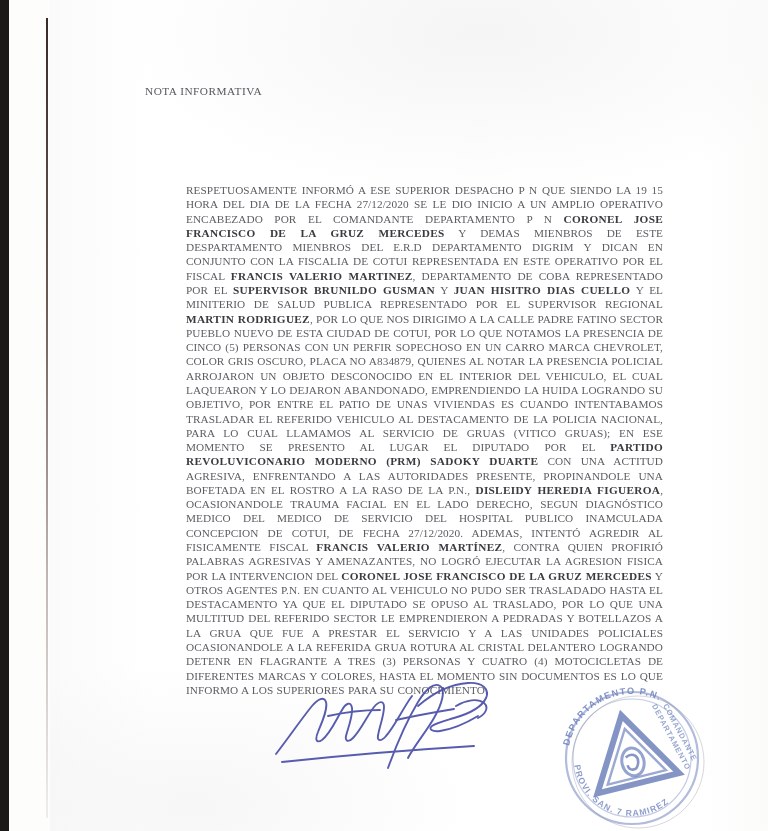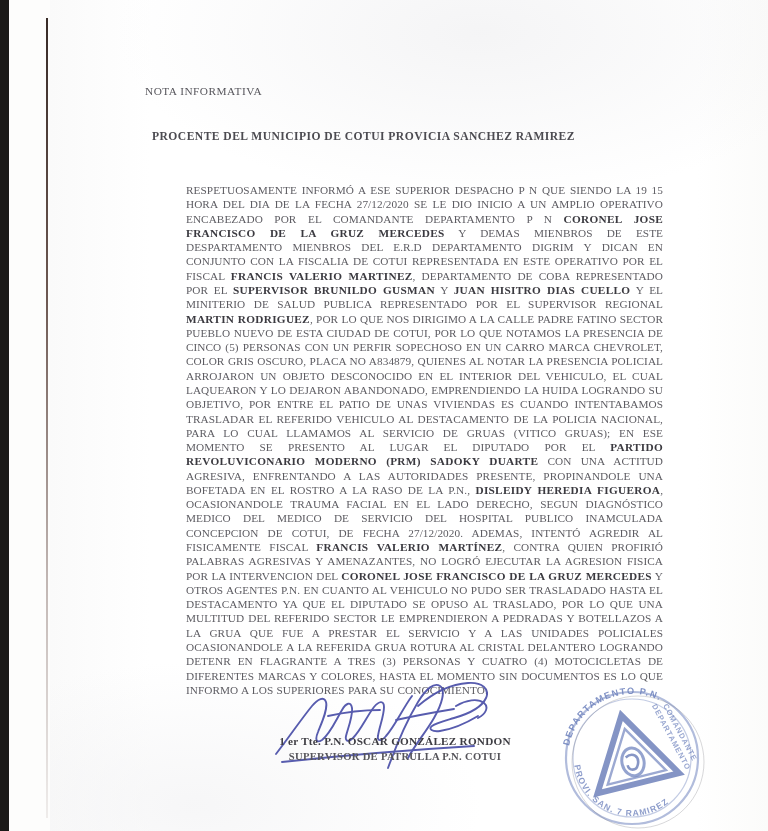--- a/index.html
+++ b/index.html
@@ -139,40 +139,35 @@
 
 <div id="page-surface"></div>
 <div id="paper-tint"></div>
 <div id="scan-dark-edge"></div>
 <div id="scan-fold-line"></div>
 
 <div id="doc">
 
   <div class="hdr-title">NOTA INFORMATIVA</div>
 
-  <div class="hdr-addressee">PROCENTE DEL MUNICIPIO DE COTUI  PROVICIA SANCHEZ RAMIREZ</div>
 
   <div id="body-text">RESPETUOSAMENTE INFORMÓ A ESE SUPERIOR DESPACHO P N QUE SIENDO LA 19 15 HORA DEL DIA DE LA FECHA 27/12/2020 SE LE DIO INICIO A UN AMPLIO OPERATIVO ENCABEZADO POR EL COMANDANTE DEPARTAMENTO P N <b>CORONEL JOSE FRANCISCO DE LA GRUZ MERCEDES</b> Y DEMAS MIENBROS DE ESTE DESPARTAMENTO MIENBROS DEL E.R.D DEPARTAMENTO DIGRIM Y DICAN EN CONJUNTO CON LA FISCALIA DE COTUI REPRESENTADA EN ESTE OPERATIVO POR EL FISCAL <b>FRANCIS VALERIO MARTINEZ</b>, DEPARTAMENTO DE COBA REPRESENTADO POR EL <b>SUPERVISOR BRUNILDO GUSMAN</b> Y <b>JUAN HISITRO DIAS CUELLO</b> Y EL MINITERIO DE SALUD PUBLICA REPRESENTADO POR EL SUPERVISOR REGIONAL <b>MARTIN RODRIGUEZ</b>, POR LO QUE NOS DIRIGIMO A LA CALLE PADRE FATINO SECTOR PUEBLO NUEVO DE ESTA CIUDAD DE COTUI, POR LO QUE NOTAMOS LA PRESENCIA DE CINCO (5) PERSONAS CON UN PERFIR SOPECHOSO EN UN CARRO MARCA CHEVROLET, COLOR GRIS OSCURO, PLACA NO A834879, QUIENES AL NOTAR LA PRESENCIA POLICIAL ARROJARON UN OBJETO DESCONOCIDO EN EL INTERIOR DEL VEHICULO, EL CUAL LAQUEARON Y LO DEJARON ABANDONADO, EMPRENDIENDO LA HUIDA LOGRANDO SU OBJETIVO, POR ENTRE EL PATIO DE UNAS VIVIENDAS ES CUANDO INTENTABAMOS TRASLADAR EL REFERIDO VEHICULO AL DESTACAMENTO DE LA POLICIA NACIONAL, PARA LO CUAL LLAMAMOS AL SERVICIO DE GRUAS (VITICO GRUAS); EN ESE MOMENTO SE PRESENTO AL LUGAR EL DIPUTADO POR EL <b>PARTIDO REVOLUVICONARIO MODERNO</b> <b>(PRM) SADOKY DUARTE</b> CON UNA ACTITUD AGRESIVA, ENFRENTANDO A LAS AUTORIDADES PRESENTE, PROPINANDOLE UNA BOFETADA EN EL ROSTRO A LA RASO DE LA P.N., <b>DISLEIDY HEREDIA FIGUEROA</b>, OCASIONANDOLE TRAUMA FACIAL EN EL LADO DERECHO, SEGUN DIAGNÓSTICO MEDICO DEL MEDICO DE SERVICIO DEL HOSPITAL PUBLICO INAMCULADA CONCEPCION DE COTUI, DE FECHA 27/12/2020. ADEMAS, INTENTÓ AGREDIR AL FISICAMENTE FISCAL <b>FRANCIS VALERIO MARTÍNEZ</b>, CONTRA QUIEN PROFIRIÓ PALABRAS AGRESIVAS Y AMENAZANTES, NO LOGRÓ EJECUTAR LA AGRESION FISICA POR LA INTERVENCION DEL <b>CORONEL JOSE FRANCISCO DE LA GRUZ MERCEDES</b> Y OTROS AGENTES P.N. EN CUANTO AL VEHICULO NO PUDO SER TRASLADADO HASTA EL DESTACAMENTO YA QUE EL DIPUTADO SE OPUSO AL TRASLADO, POR LO QUE UNA MULTITUD DEL REFERIDO SECTOR LE EMPRENDIERON A PEDRADAS Y BOTELLAZOS A LA GRUA QUE FUE A PRESTAR EL SERVICIO Y A LAS UNIDADES POLICIALES OCASIONANDOLE A LA REFERIDA GRUA ROTURA AL CRISTAL DELANTERO LOGRANDO DETENR EN FLAGRANTE A TRES (3) PERSONAS Y CUATRO (4) MOTOCICLETAS DE DIFERENTES MARCAS Y COLORES, HASTA EL MOMENTO SIN DOCUMENTOS  ES LO QUE INFORMO A LOS SUPERIORES PARA SU CONOCIMIENTO.</div>
 
   <svg id="signature-mark" viewBox="0 0 250 96" xmlns="http://www.w3.org/2000/svg">
     <g fill="none" stroke="#4a4fa8" stroke-width="1.9" stroke-linecap="round" stroke-linejoin="round" opacity="0.92">
       <path d="M8 78 C 22 60, 34 42, 44 30 C 50 23, 56 20, 58 26 C 60 33, 54 46, 50 56 C 47 63, 48 68, 54 64 C 62 58, 68 44, 74 34 C 78 27, 83 25, 84 32 C 85 40, 80 52, 78 60 C 77 65, 80 67, 85 62 C 93 54, 99 40, 106 31 C 111 25, 116 24, 116 31 C 116 40, 111 52, 110 60 C 109 65, 113 66, 118 60 C 127 50, 135 32, 144 20"></path>
       <path d="M120 92 C 128 70, 138 46, 150 26 C 158 13, 166 6, 172 10 C 178 14, 174 28, 166 42 C 158 56, 146 70, 140 82"></path>
       <path d="M128 44 C 146 40, 168 36, 186 33"></path>
       <path d="M150 30 C 164 18, 182 8, 200 7 C 214 6, 222 13, 218 22 C 214 31, 200 38, 186 42 C 176 45, 168 47, 164 50 C 160 53, 164 56, 172 55 C 186 53, 200 46, 210 40"></path>
       <path d="M188 30 C 198 24, 210 22, 216 27 C 221 31, 218 38, 210 42"></path>
       <path d="M14 86 C 70 80, 140 74, 206 70"></path>
       <path d="M60 40 C 78 36, 96 34, 112 34"></path>
     </g>
   </svg>
 
-  <div id="sig-block">
-    <div class="sig-name">1 er Tte. P.N. OSCAR GONZÁLEZ RONDON</div>
-    <div class="sig-role">SUPERVISOR DE PATRULLA P.N. COTUI</div>
-  </div>
 
   <svg id="official-stamp" viewBox="0 0 168 158" xmlns="http://www.w3.org/2000/svg">
     <defs>
       <path id="arc-top" d="M 20,86 A 64,64 0 0 1 148,86"></path>
       <path id="arc-bot" d="M 26,86 A 58,58 0 0 0 142,86"></path>
     </defs>
     <g opacity="0.72">
       <circle cx="84" cy="86" r="66" fill="none" stroke="#3a55a5" stroke-width="2.2" opacity="0.55"></circle>
       <circle cx="84" cy="86" r="59" fill="none" stroke="#3a55a5" stroke-width="1.2" opacity="0.42"></circle>
       <circle cx="84" cy="86" r="66" fill="none" stroke="#4a4a52" stroke-width="1" opacity="0.30" transform="translate(6,4)"></circle>

